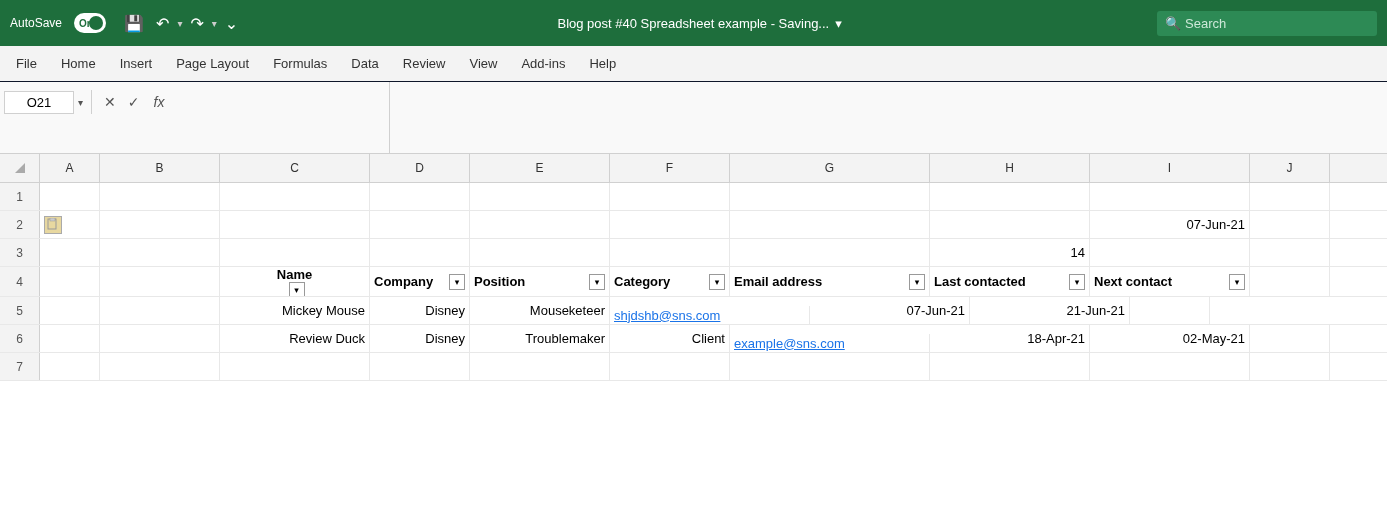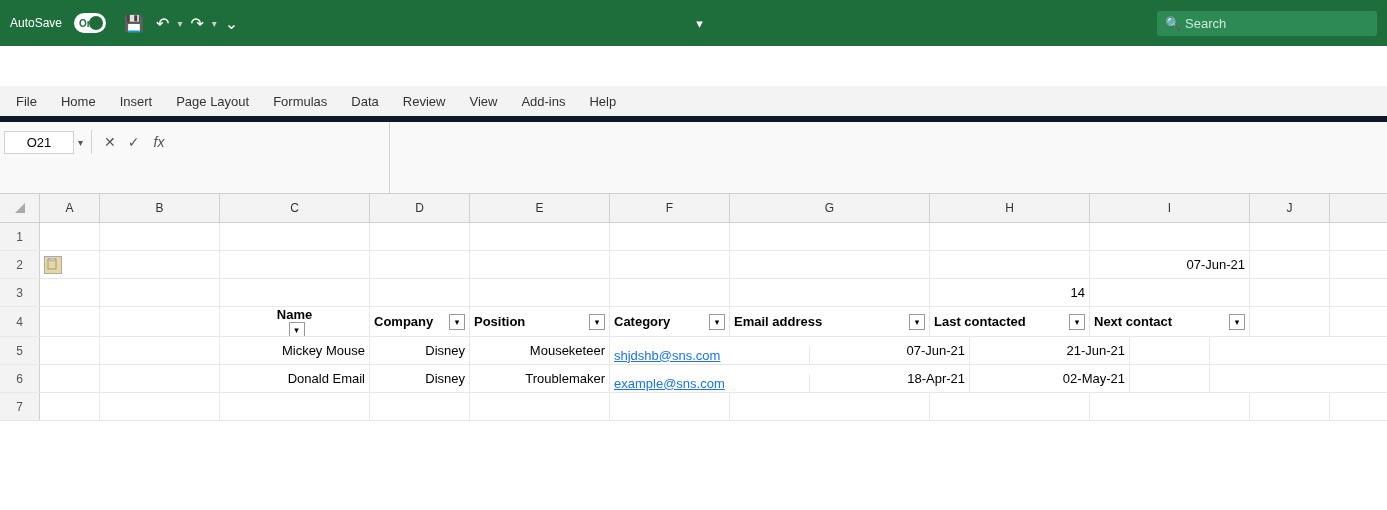--- a/index.html
+++ b/index.html
@@ -50,22 +50,21 @@
     }
     #search-box { padding-left: 28px; }
 
     
     #menu-bar {
       background: #f3f3f3;
       height: 36px;
       display: flex;
       align-items: center;
       padding: 0 4px;
-      border-bottom: 6px solid #0f172a;
-      margin-top: 40px;
+      border-bottom: 1px solid #0f172a;
     }
     .menu-item {
       padding: 6px 12px;
       cursor: pointer;
       font-size: 13px;
       color: #333;
       border-radius: 2px;
     }
 
     
@@ -231,20 +230,21 @@
   <div id="quick-access" style="display:flex;align-items:center;gap:4px;margin-left:6px;">
     <span class="qa-btn" title="Save">💾</span>
     <span class="qa-btn" title="Undo">↶</span>
     <span class="qa-drop">▾</span>
     <span class="qa-btn" title="Redo">↷</span>
     <span class="qa-drop">▾</span>
     <span class="qa-btn" title="Customize">⌄</span>
   </div>
 
   <div id="doc-title" style="flex:1;text-align:center;font-size:13px;color:#fff;display:flex;align-items:center;justify-content:center;gap:6px;">
+    <span>Blog post #40 Spreadsheet example  -  Saving...</span>
     <span style="cursor:pointer;">▾</span>
   </div>
 
   <div id="search-container" style="position:relative;display:flex;align-items:center;">
     <span style="position:absolute;left:8px;color:#cde8d8;font-size:13px;">🔍</span>
     <input id="search-box" type="text" style="background: rgb(45, 138, 85); border: none; border-radius: 3px; color: rgb(255, 255, 255); padding: 5px 27px 5px 28px; font-size: 13px; width: 220px; outline: none;" placeholder="Search">
   </div>
 </div>
 
 <div id="menu-bar">
@@ -391,23 +391,24 @@
     <div class="cell col-g link-cell">shjdshb@sns.com</div>
     <div class="cell col-h cell-right">07-Jun-21</div>
     <div class="cell col-i cell-right">21-Jun-21</div>
     <div class="cell col-j"></div>
   </div>
 
   <div class="grid-row">
     <div class="row-num">6</div>
     <div class="cell col-a"></div>
     <div class="cell col-b"></div>
-    <div class="cell col-c cell-right">Donald Email</div>
+    <div class="cell col-c cell-right">Review Duck</div>
     <div class="cell col-d cell-right">Disney</div>
     <div class="cell col-e cell-right">Troublemaker</div>
+    <div class="cell col-f cell-right">Client</div>
     <div class="cell col-g link-cell">example@sns.com</div>
     <div class="cell col-h cell-right">18-Apr-21</div>
     <div class="cell col-i cell-right">02-May-21</div>
     <div class="cell col-j"></div>
   </div>
 
   <div class="grid-row">
     <div class="row-num">7</div>
     <div class="cell col-a"></div>
     <div class="cell col-b"></div>

